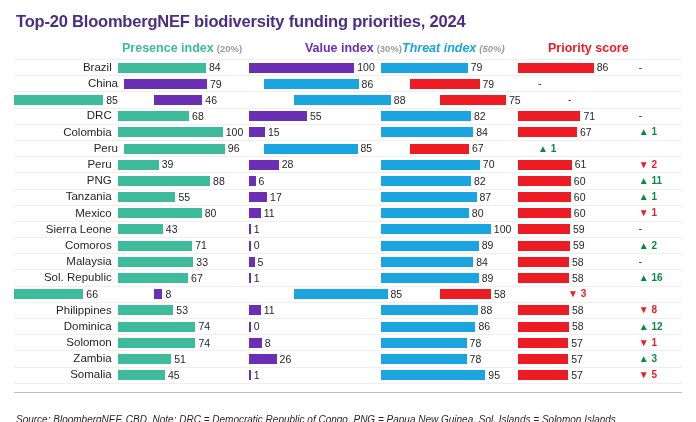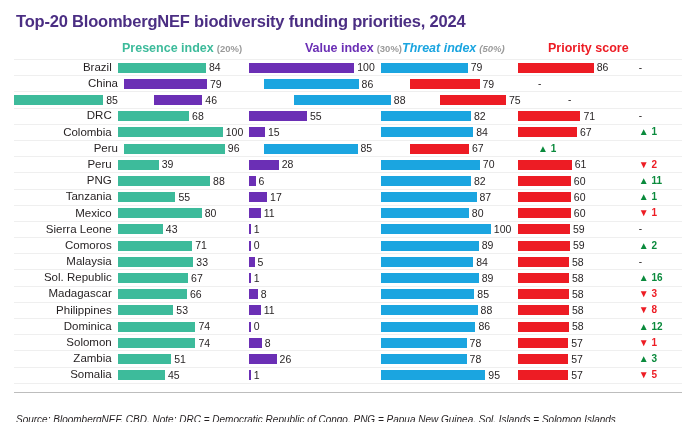--- a/index.html
+++ b/index.html
@@ -410,21 +410,20 @@
             <div class="bar bar-threat" style="width: 97.9px;"></div>
             <span class="val">89</span>
           </div>
           <div class="cell cell-priority">
             <div class="bar bar-priority" style="width: 51.04px;"></div>
             <span class="val">58</span>
           </div>
           <div class="delta up">▲ 16</div>
         </div>
         <div class="row">
-          <div class="label">Madagascar</div>
           <div class="cell cell-presence">
             <div class="bar bar-presence" style="width: 69.3px;"></div>
             <span class="val">66</span>
           </div>
           <div class="cell cell-value">
             <div class="bar bar-value" style="width: 8.4px;"></div>
             <span class="val">8</span>
           </div>
           <div class="cell cell-threat">
             <div class="bar bar-threat" style="width: 93.5px;"></div>

